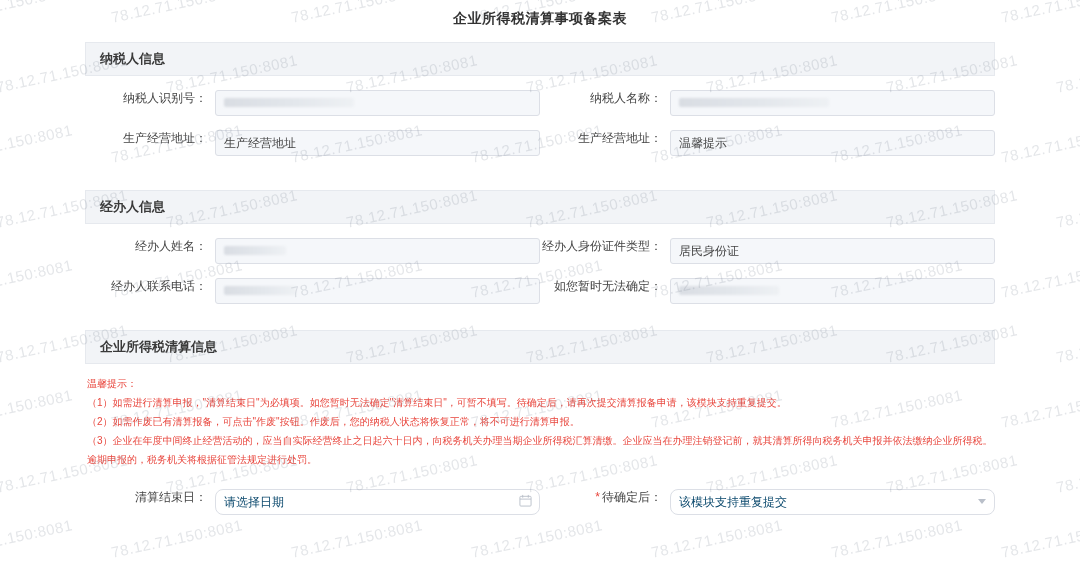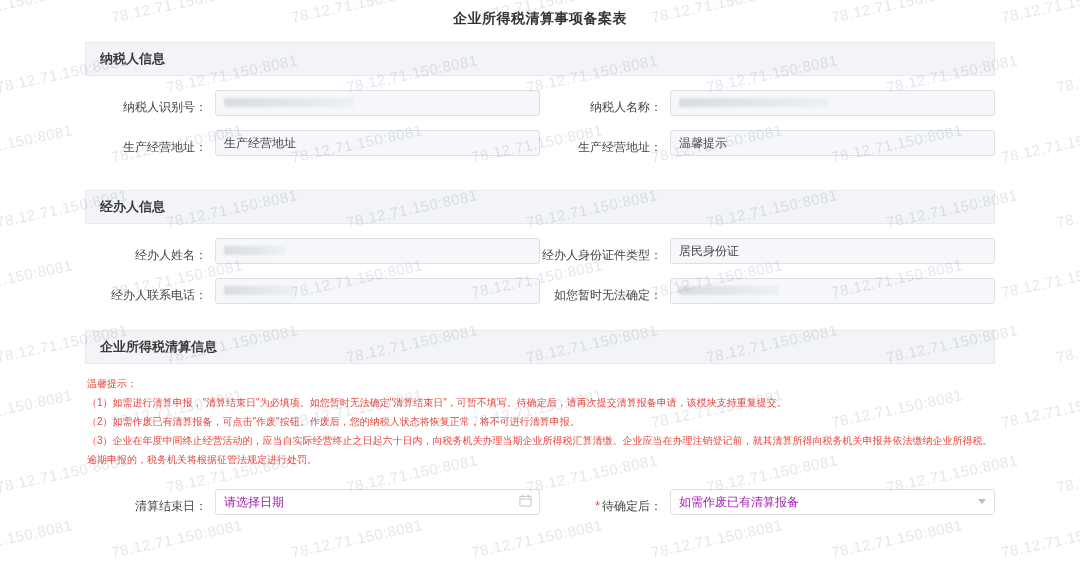--- a/index.html
+++ b/index.html
@@ -63,21 +63,21 @@
     color: #3a3a3a;
   }
   .form-grid {
     display: flex;
     flex-wrap: wrap;
     padding-top: 14px;
   }
   .field {
     width: 50%;
     display: flex;
-    align-items: flex-end;
+    align-items: flex-start;
     margin-bottom: 14px;
     padding-right: 0;
   }
   .field .label {
     width: 130px;
     text-align: right;
     padding-right: 8px;
     font-size: 12px;
     color: #444;
     white-space: nowrap;
@@ -94,21 +94,21 @@
     border-radius: 3px;
     background: #f5f7fa;
     padding: 0 8px;
     font-size: 12px;
     color: #444;
     position: relative;
     overflow: hidden;
     white-space: nowrap;
   }
   .input.white { background: #ffffff; }
-  .input.placeholder { color: #a21caf; }
+  .input.placeholder { color: #0c4a6e; border-radius: 8px; }
   
   .masked {
     display: block;
     height: 9px;
     margin-top: 7px;
     border-radius: 2px;
     background: linear-gradient(90deg,#d9dde3 0%,#e3e7ec 55%,#eef1f4 100%);
     filter: blur(1.2px);
   }
   .input-icon {
@@ -313,21 +313,21 @@
                 <line x1="4" y1="1" x2="4" y2="4"></line>
                 <line x1="10" y1="1" x2="10" y2="4"></line>
               </svg>
           </span>
         </div>
       </div>
 
       <div class="field">
         <div class="label"><span class="req">*</span><span>待确定后：</span></div>
         <div class="input white placeholder">
-          <span>如需作废已有清算报备</span>
+          <span>该模块支持重复提交</span>
           <span class="caret"></span>
         </div>
       </div>
 
       <div class="field"></div>
 
     </div>
 
     <div class="footer-buttons">
       

